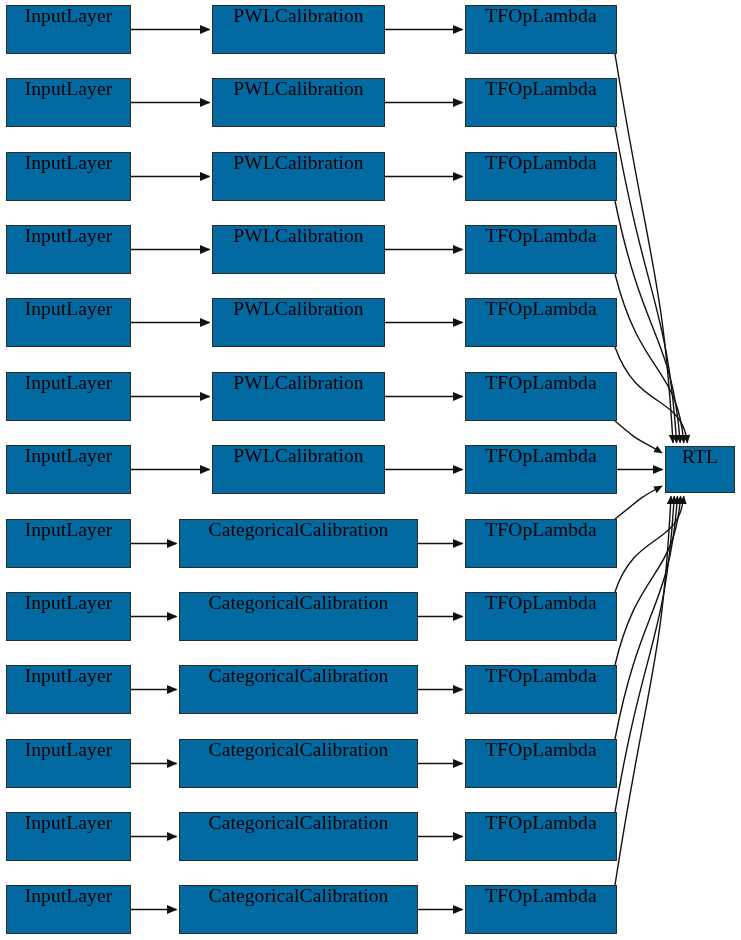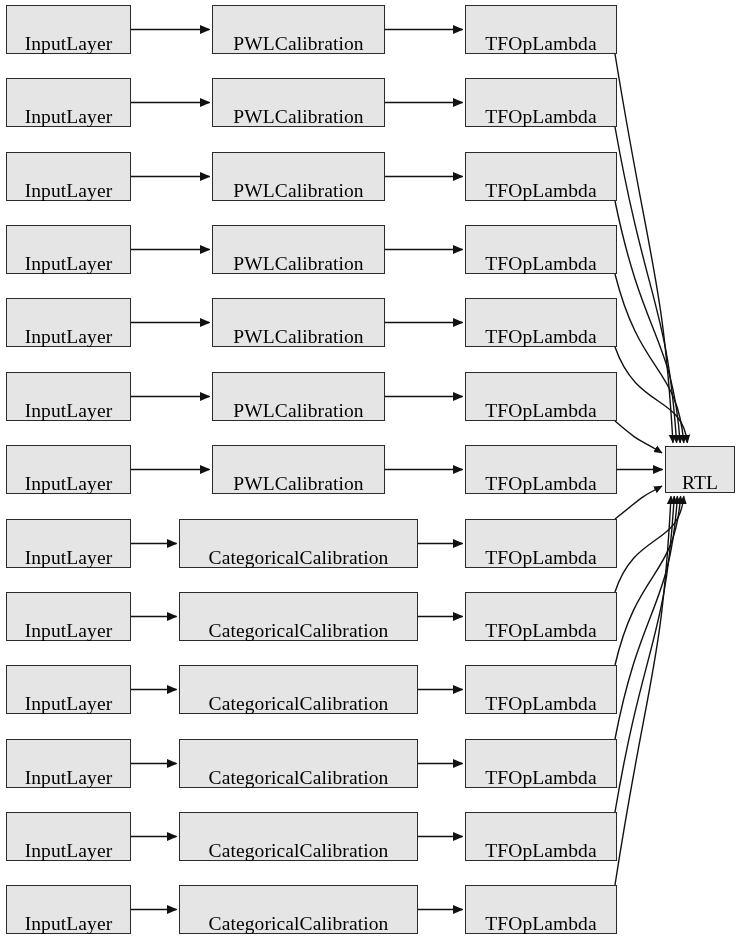--- a/index.html
+++ b/index.html
@@ -23,23 +23,23 @@
     left: 0;
     top: 0;
     width: 741px;
     height: 940px;
     pointer-events: none;
   }
   .node {
     position: absolute;
     box-sizing: border-box;
     border: 1.3px solid #2b2b2b;
-    background: #e5e5e5;
+    background: #0369a1;
     display: flex;
-    align-items: flex-end;
+    align-items: flex-start;
     justify-content: center;
     font-family: "Liberation Serif", "DejaVu Serif", serif;
     font-size: 19.5px;
     color: #000000;
     line-height: 1;
     letter-spacing: 0.1px;
     white-space: nowrap;
   }
   .node-label {
     display: block;

